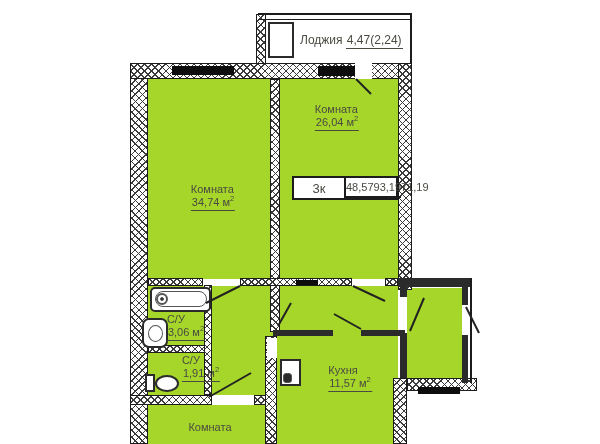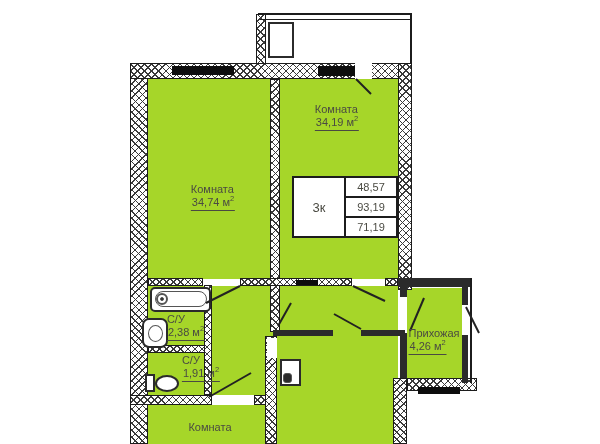--- a/index.html
+++ b/index.html
@@ -21,21 +21,21 @@
   .round{border-radius:50%;}
   svg.overlay{position:absolute;left:0;top:0;z-index:6;}
   .label{position:absolute;z-index:7;text-align:left;font-size:11px;line-height:13px;
          white-space:nowrap;transform:translateX(-50%);}
   .area-line{display:inline-block;border-bottom:1px solid currentColor;padding:0 1px 1px 1px;}
   sup{font-size:7.5px;line-height:0;}
   .loggia-label{position:absolute;z-index:7;font-size:12px;white-space:nowrap;transform:none;text-align:left;}
   .info-table{position:absolute;z-index:7;display:flex;background:#fff;border:2px solid #1c1c1c;}
   .it-left{width:50px;display:flex;align-items:center;justify-content:center;
            border-right:2px solid #1c1c1c;font-size:13px;}
-  .it-right{display:flex;flex-direction:column;width:50px;}
+  .it-right{display:flex;flex-direction:row;width:50px;}
   .it-cell{height:18px;display:flex;align-items:center;justify-content:center;
            font-size:11px;border-bottom:2px solid #1c1c1c;}
   .it-cell:last-child{border-bottom:none;}
 </style>
 </head>
 <body>
 
 <div id="stage" style="--room-fill: #a6d629; --text: #4a4a42;">
 
   <div class="abs floor" style="left:148px;top:79px;width:124px;height:200px;"></div>
@@ -100,47 +100,51 @@
     <line x1="356" y1="79" x2="371" y2="94" stroke="#222" stroke-width="2"></line>
     <line x1="240" y1="286" x2="206" y2="303" stroke="#222" stroke-width="2"></line>
     <line x1="353" y1="286" x2="385" y2="301" stroke="#222" stroke-width="2"></line>
     <line x1="278" y1="326" x2="291" y2="303" stroke="#222" stroke-width="2"></line>
     <line x1="361" y1="329" x2="334" y2="314" stroke="#222" stroke-width="2"></line>
     <line x1="209" y1="397" x2="251" y2="373" stroke="#222" stroke-width="2"></line>
     <line x1="410" y1="331" x2="424" y2="298" stroke="#222" stroke-width="2"></line>
     <line x1="466" y1="307" x2="479" y2="333" stroke="#222" stroke-width="2"></line>
   </svg>
 
+  <div class="loggia-label" style="left:300px;top:33px;">
+    <span>Лоджия</span>
+    <span class="area-line"><span>4,47(2,24)</span></span>
+  </div>
 
   <div class="label" style="left:213px;top:183px;">
     <div>Комната</div>
     <div class="area-line"><span>34,74 м</span><sup>2</sup></div>
   </div>
 
   <div class="label" style="left:337px;top:103px;">
     <div>Комната</div>
-    <div class="area-line"><span>34,19 м</span><sup>2</sup></div>
+    <div class="area-line"><span>26,04 м</span><sup>2</sup></div>
   </div>
 
   <div class="label" style="left:186px;top:313px;">
     <div>С/У</div>
-    <div class="area-line"><span>2,38 м</span><sup>2</sup></div>
+    <div class="area-line"><span>3,06 м</span><sup>2</sup></div>
   </div>
 
   <div class="label" style="left:201px;top:354px;">
     <div>С/У</div>
     <div class="area-line"><span>1,91 м</span><sup>2</sup></div>
   </div>
 
 
+  <div class="label" style="left:350px;top:364px;">
+    <div>Кухня</div>
+    <div class="area-line"><span>11,57 м</span><sup>2</sup></div>
+  </div>
 
-  <div class="label" style="left:434px;top:327px;">
-    <div>Прихожая</div>
-    <div class="area-line"><span>4,26 м</span><sup>2</sup></div>
-  </div>
 
   <div class="label" style="left:210px;top:421px;">
     <div>Комната</div>
   </div>
 
   <div class="info-table" style="left:292px;top:176px;">
     <div class="it-left">3к</div>
     <div class="it-right">
       <div class="it-cell">48,57</div>
       <div class="it-cell">93,19</div>

